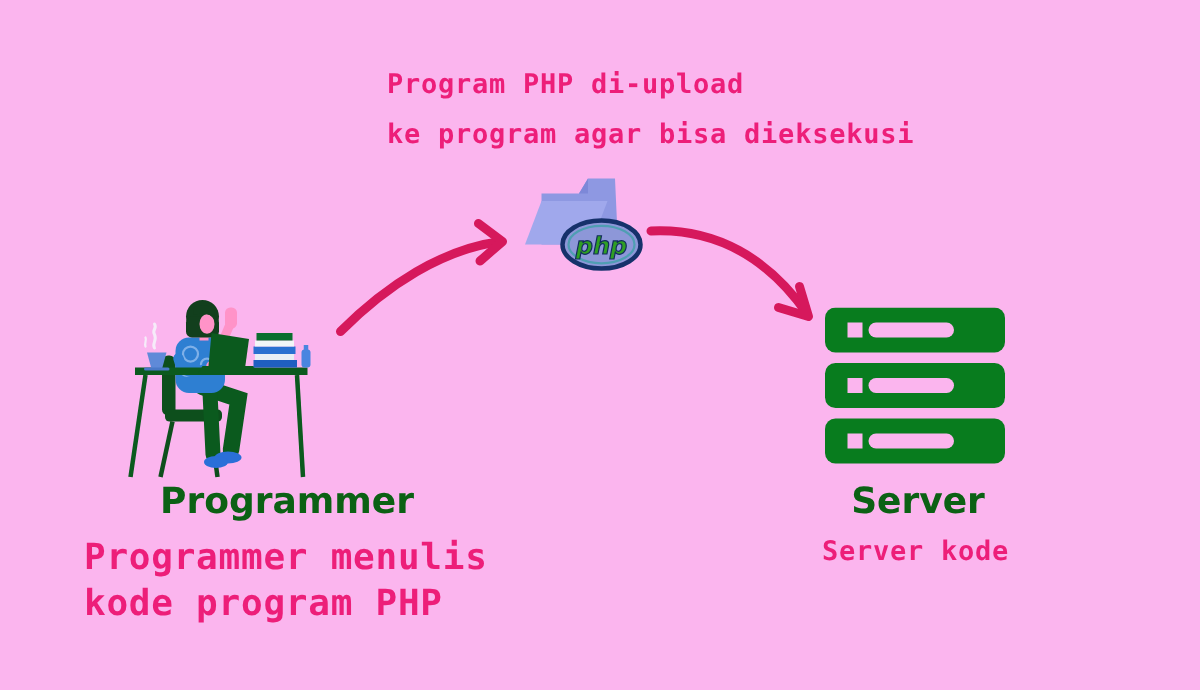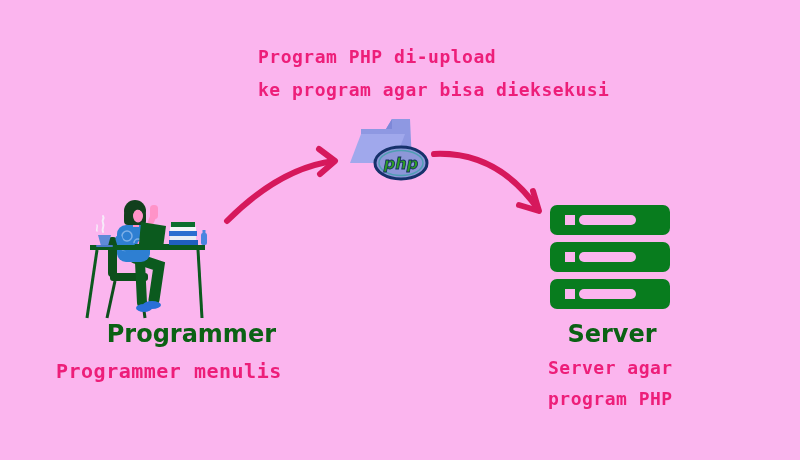--- a/index.html
+++ b/index.html
@@ -21,21 +21,21 @@
     font-size:18px;line-height:33px;
   }
   .heading{
     font-family:"DejaVu Sans", sans-serif;
     font-weight:700;
     color:#0b6114;
     font-size:24px;
   }
   .programmer-label{position:absolute;left:61px;top:320px;width:180px;text-align:right;margin-left:35px;}
   .server-label{position:absolute;left:551px;top:320px;width:122px;text-align:center;}
-  .programmer-note{position:absolute;left:56px;top:356px;font-size:20px;line-height:31px;}
+  .programmer-note{position:absolute;left:56px;top:356px;font-size:24px;line-height:31px;}
   .server-note{position:absolute;left:548px;top:352px;font-size:18px;line-height:31px;}
   svg{position:absolute;display:block;}
   .arrows-layer{left:0;top:0;pointer-events:none;}
   .folder-svg{left:343px;top:110px;}
   .illustration-svg{left:55px;top:183px;}
   .server-svg{left:548px;top:205px;}
 </style>
 </head>
 <body>
 
@@ -146,22 +146,22 @@
         <rect x="17" y="84" width="10" height="10"></rect>
         <rect x="31" y="84" width="57" height="10" rx="5"></rect>
       </g>
     </g>
   </svg>
 
   <div class="heading programmer-label">Programmer</div>
 
   <div class="programmer-note handwrite">
     <div>Programmer menulis</div>
+    <div>kode program PHP</div>
   </div>
 
   <div class="heading server-label">Server</div>
 
   <div class="server-note handwrite">
-    <div>Server agar</div>
-    <div>program PHP</div>
+    <div>Server kode</div>
   </div>
 
 </div>
 
 </body></html>

